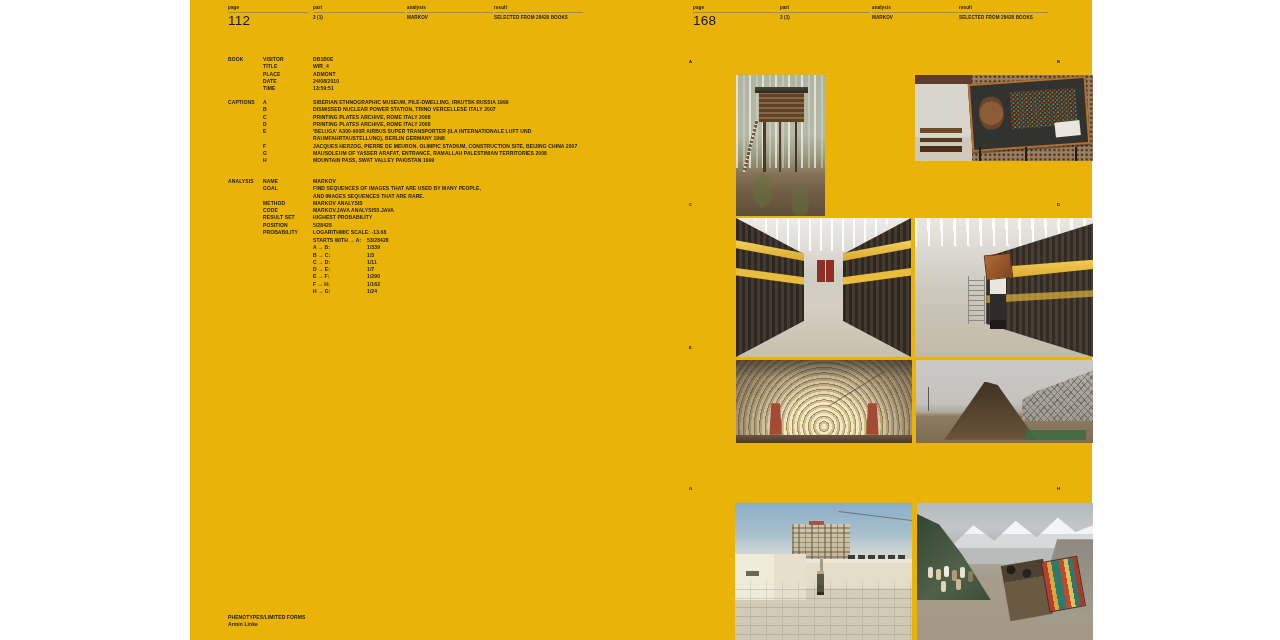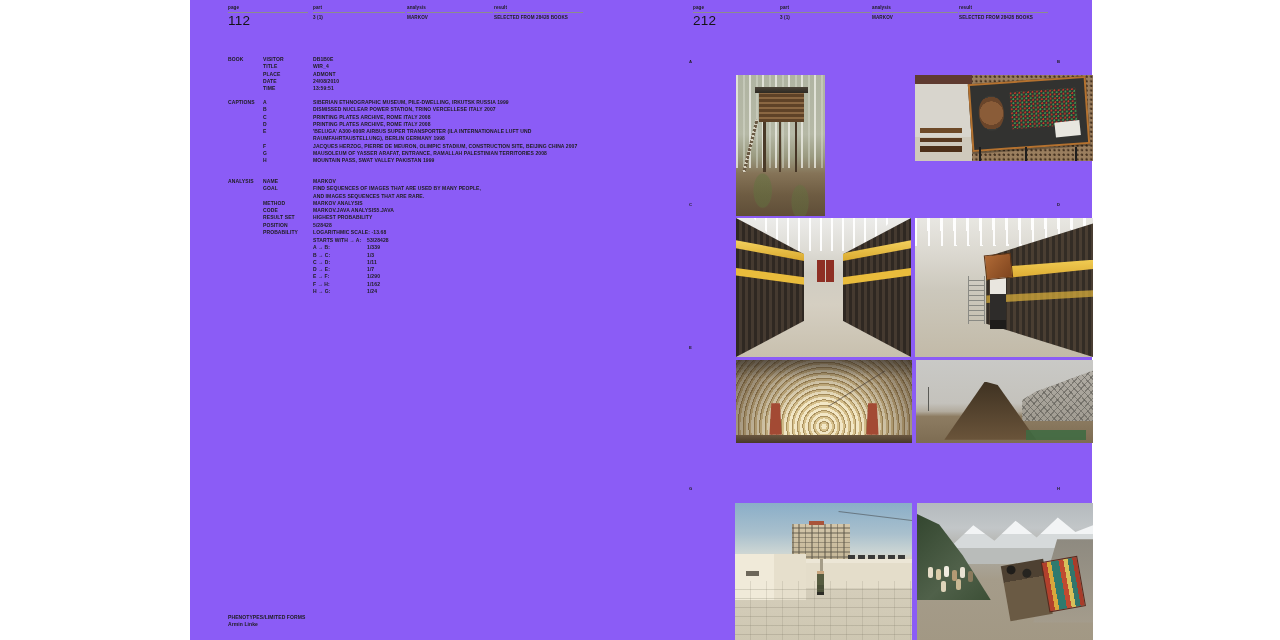--- a/index.html
+++ b/index.html
@@ -1,18 +1,18 @@
 <!DOCTYPE html>
 <html><head>
 <meta charset="utf-8">
 <style>
   html,body{margin:0;padding:0}
   .stage{position:relative;width:1280px;height:640px;background:#ffffff;overflow:hidden;
          font-family:"Liberation Sans",sans-serif;}
-  .spread{position:absolute;left:190px;top:0;width:902px;height:640px;background:#8b5cf6}
+  .spread{position:absolute;left:190px;top:0;width:902px;height:640px;background:#eab308}
   .abs{position:absolute}
   
   .t{font-size:5px;font-weight:700;line-height:7.3px;color:#1c1c1c;letter-spacing:.1px;white-space:nowrap}
   .hlabel{font-size:4.6px;font-weight:700;color:#1c1c1c;letter-spacing:.1px;line-height:5px}
   .hrule{border-top:1px solid #8c8c8c;margin-top:1.6px}
   .hnum{font-size:13.5px;font-weight:400;color:#141414;margin-top:1px;letter-spacing:.2px;line-height:14px}
   .hval{font-size:4.6px;font-weight:700;color:#1c1c1c;margin-top:2.6px;letter-spacing:.1px;white-space:nowrap}
   .row{display:flex}
   .c1{width:35px;flex:none}
   .c2{width:50px;flex:none}
@@ -363,21 +363,21 @@
     </div>
 
     <div class="abs t" style="left:38px;top:614px;line-height:7px">
       <div>PHENOTYPES/LIMITED FORMS</div>
       <div>Armin Linke</div>
     </div>
 
     <div class="abs" style="left:503px;top:5px;width:87px">
       <div class="hlabel">page</div>
       <div class="hrule"></div>
-      <div class="hnum">212</div>
+      <div class="hnum">168</div>
     </div>
     <div class="abs" style="left:590px;top:5px;width:90px">
       <div class="hlabel">part</div>
       <div class="hrule"></div>
       <div class="hval">3 (1)</div>
     </div>
     <div class="abs" style="left:682px;top:5px;width:86px">
       <div class="hlabel">analysis</div>
       <div class="hrule"></div>
       <div class="hval">MARKOV</div>

